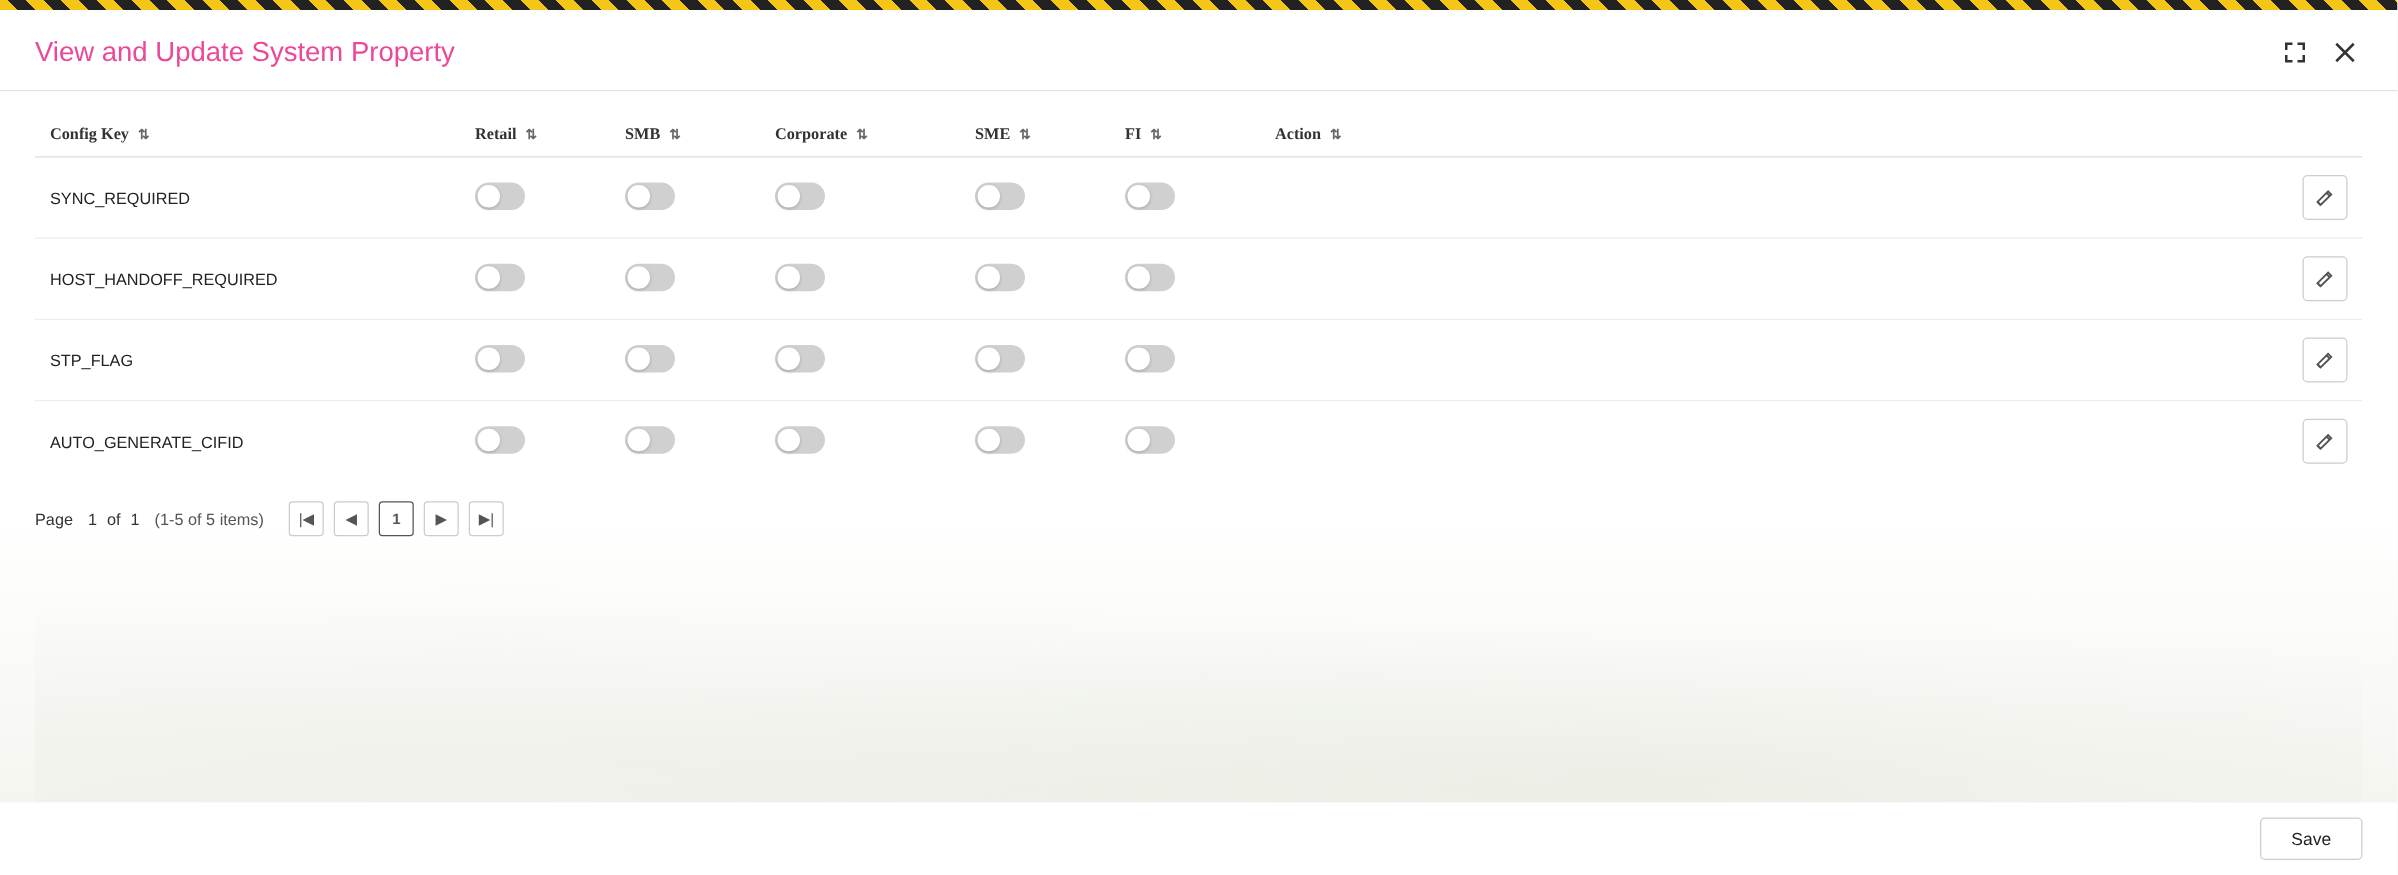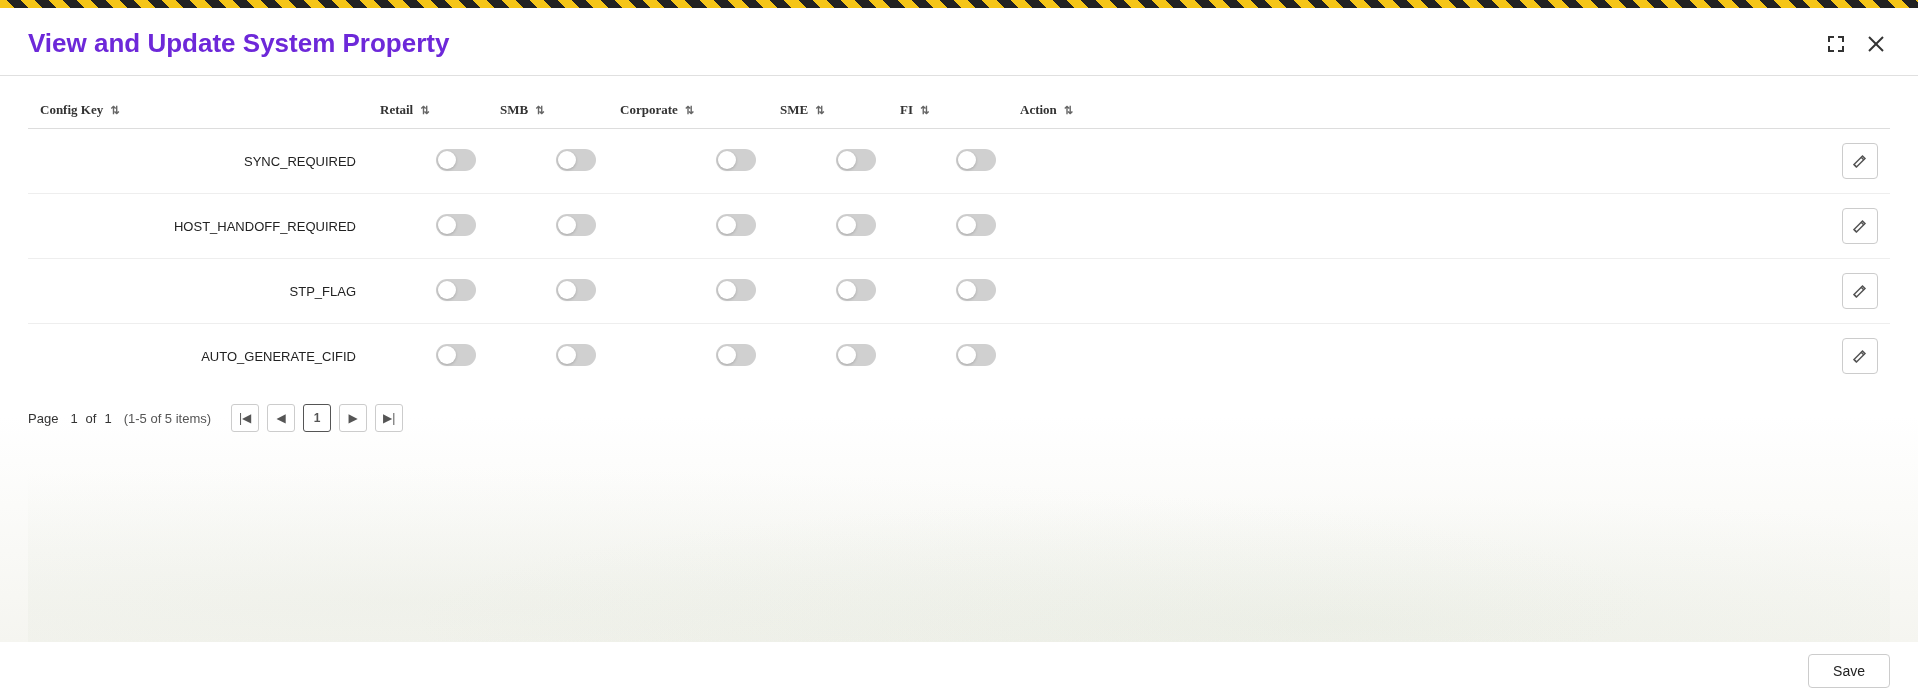--- a/index.html
+++ b/index.html
@@ -41,23 +41,23 @@
     .modal-header {
       display: flex;
       align-items: center;
       justify-content: space-between;
       padding: 20px 28px 16px 28px;
       border-bottom: 1px solid #e0e0e0;
       flex-shrink: 0;
     }
 
     .modal-title {
-      font-size: 26px;
-      font-weight: 700;
-      color: #6d28d9;
+      font-size: 22px;
+      font-weight: 400;
+      color: #ec4899;
     }
 
     .header-actions {
       display: flex;
       align-items: center;
       gap: 12px;
     }
 
     .expand-btn, .close-btn {
       background: none;
@@ -109,21 +109,20 @@
 
     .data-table th .sort-icon {
       display: inline-block;
       margin-left: 4px;
       font-size: 11px;
       color: #666;
     }
 
     .data-table tbody tr {
       border-bottom: 1px solid #eee;
-      text-align: right;
     }
 
     .data-table tbody tr:last-child {
       border-bottom: none;
     }
 
     .data-table td {
       padding: 14px 12px;
       font-size: 13px;
       color: #222;

